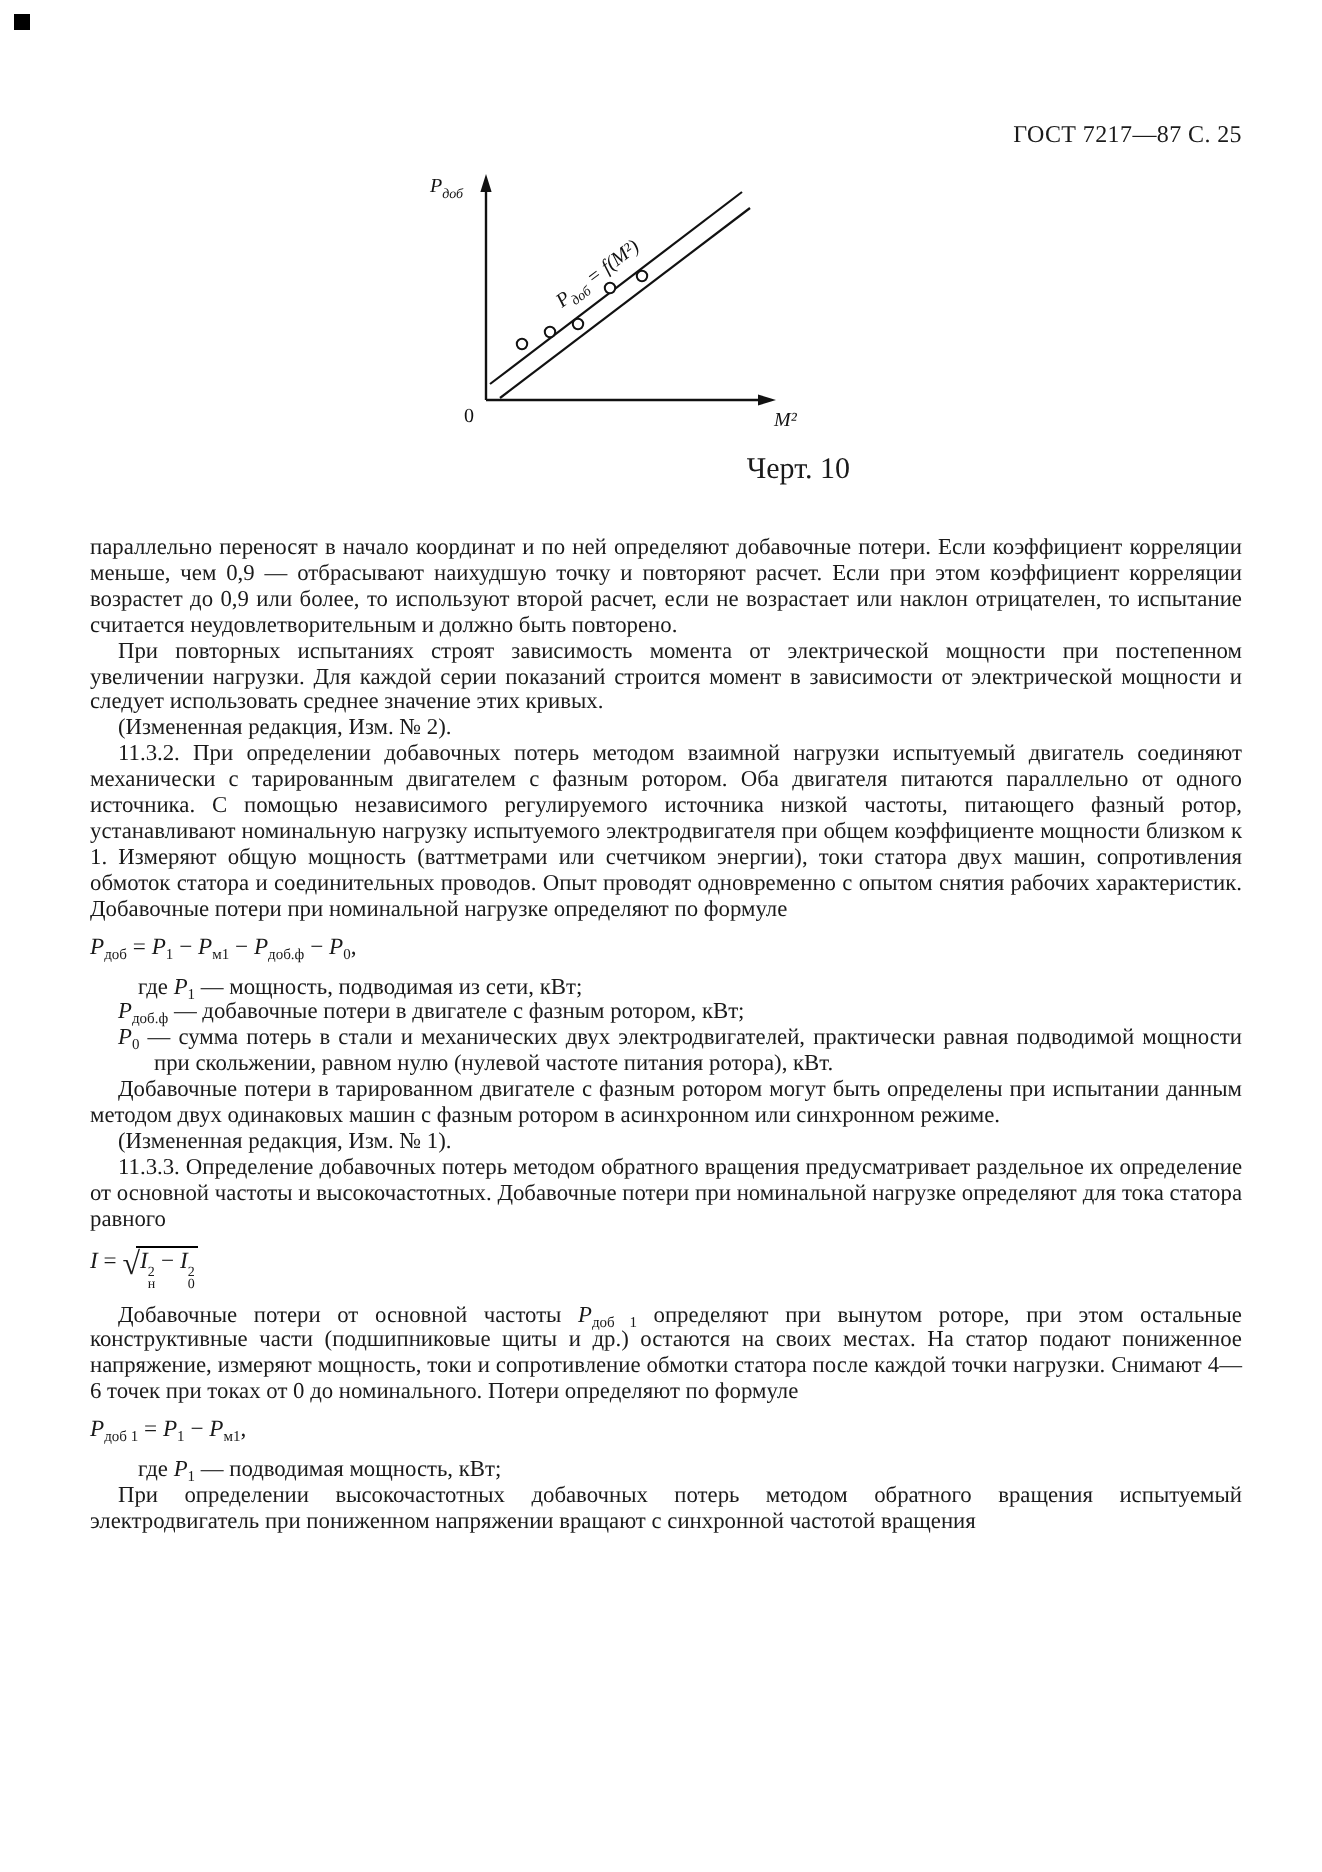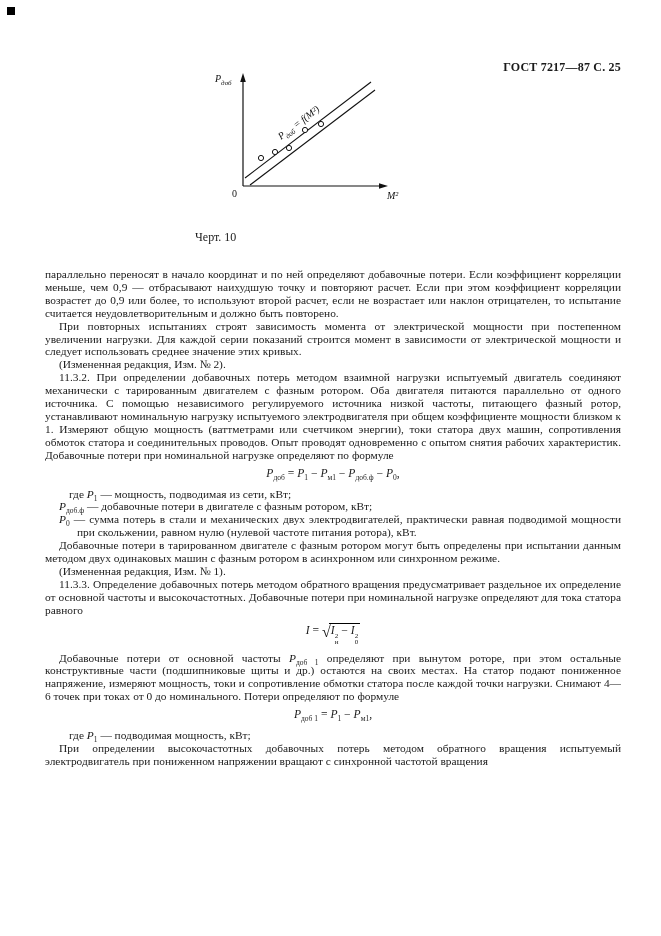--- a/index.html
+++ b/index.html
@@ -4,41 +4,41 @@
 <style>
   * { margin:0; padding:0; box-sizing:border-box; }
   html, body { background:#ffffff; }
   body {
     width:661px; height:936px; position:relative; overflow:hidden;
     font-family:"Liberation Serif", serif; color:#1a1a1a;
   }
   .corner-mark { position:absolute; left:7px; top:7px; width:8px; height:8px; background:#000; }
   .header {
     position:absolute; top:60px; right:40px;
-    font-weight:bold; font-size:12px; letter-spacing:0.2px;
+    font-weight:normal; font-size:12px; letter-spacing:0.2px;
   }
-  .figure { position:absolute; top:68px; left:195px; width:230px; text-align:left; }
+  .figure { position:absolute; top:82px; left:195px; width:230px; text-align:right; }
   .figure svg { display:block; margin:0 auto; }
-  .fig-caption { font-size:12px; margin-top:22px; }
+  .fig-caption { font-size:15px; margin-top:5px; }
   .axis { stroke:#111; stroke-width:1.2; }
   .arrow { fill:#111; }
   .fit-line { stroke:#111; stroke-width:1.1; }
   .data-point { fill:#fff; stroke:#111; stroke-width:1; }
   .svg-lbl { font-family:"Liberation Serif", serif; font-size:10px; fill:#111; }
   .ital { font-style:italic; }
   .content {
     position:absolute; top:268px; left:45px; width:576px;
     font-size:11.4px; line-height:12.9px; text-align:justify;
   }
   .content p { text-align:justify; }
   .indent { text-indent:14px; }
   .bold { font-weight:normal; }
   .content i, .formula i { font-style:italic; }
   sub { font-size:7.5px; vertical-align:-2.5px; line-height:0; }
-  .formula { text-align:center; margin:6px 0 7px 0; font-size:11.6px; }
+  .formula { text-align:left; margin:6px 0 7px 0; font-size:11.6px; }
   .rm { font-style:normal; }
   .radical { font-style:normal; font-size:16px; vertical-align:-3px; margin-right:-2px; }
   .radicand { display:inline-block; border-top:1px solid #000; padding:0 2px 0 2px; line-height:1.15; }
   .stack { display:inline-flex; flex-direction:column; align-items:flex-start; font-size:7px; line-height:6px; vertical-align:-4px; font-style:normal; }
   .def { padding-left:32px; text-indent:-18px; text-align:justify; }
   .def-first { text-indent:-32px;margin-left:24px; }
 </style>
 </head>
 <body>
 

